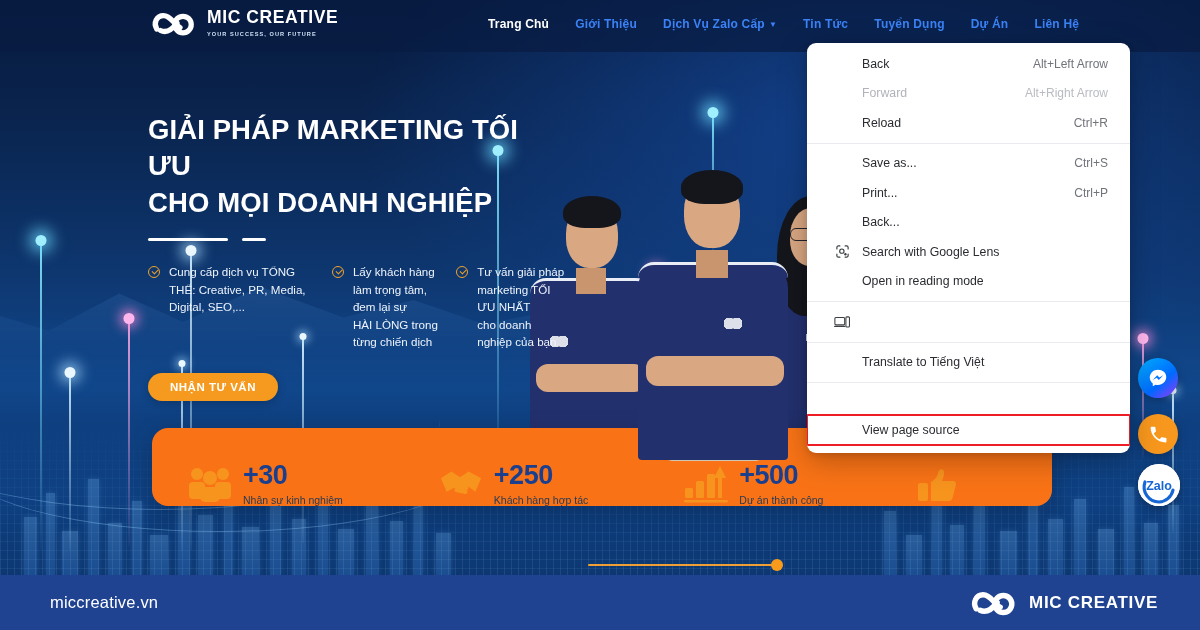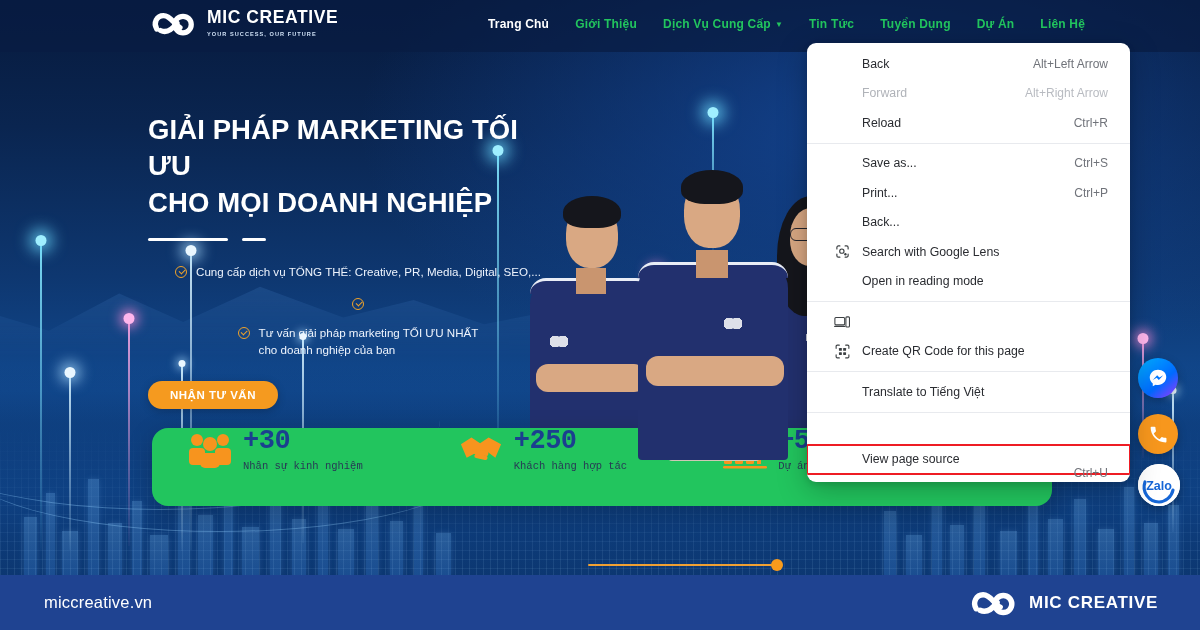--- a/index.html
+++ b/index.html
@@ -63,31 +63,31 @@
     position: absolute; left: 0; top: 0; width: 1200px; height: 52px;
     background: rgba(8,28,66,.72);
     display: flex; align-items: center;
   }
   .logo-wrap { position: absolute; left: 150px; top: 8px; display: flex; align-items: center; gap: 9px; }
   .logo-mark { width: 48px; height: 30px; }
   .logo-txt { display: flex; flex-direction: column; }
   .logo-name { color: #fff; font-size: 17.5px; font-weight: 700; letter-spacing: .6px; line-height: 1; }
   .logo-tag { color: #cfe0f5; font-size: 5.6px; font-weight: 700; letter-spacing: 1.05px; margin-top: 4px; }
   .nav { position: absolute; left: 488px; top: 17px; display: flex; align-items: center; gap: 26px; }
-  .nav-item { color: #22c55e; font-size: 12px; font-weight: 600; letter-spacing: .2px; cursor: pointer; white-space: nowrap; }
+  .nav-item { color: #3b82f6; font-size: 12px; font-weight: 600; letter-spacing: .2px; cursor: pointer; white-space: nowrap; }
   .nav-item.active { color: #ffffff; font-weight: 700; }
   .nav-item .caret { font-size: 8px; margin-left: 4px; position: relative; top: -1px; }
 
   
   .hero-copy { position: absolute; left: 148px; top: 112px; width: 420px; }
   .h1 { color: #fff; font-size: 27.5px; font-weight: 800; line-height: 1.32; letter-spacing: .1px; }
   .rule-row { display: flex; align-items: center; gap: 14px; margin-top: 17px; }
   .rule-long { width: 80px; height: 3px; background: #fff; border-radius: 2px; }
   .rule-short { width: 24px; height: 3px; background: #fff; border-radius: 2px; }
-  .bullets { margin-top: 22px; display: flex; flex-direction: column; gap: 14px; align-items: center; }
+  .bullets { margin-top: 22px; display: flex; flex-direction: row; gap: 14px; }
   .bullet { display: flex; gap: 9px; align-items: flex-start; }
   .chk { flex: 0 0 auto; width: 12px; height: 12px; border-radius: 50%;
     border: 1.4px solid #f0a32a; position: relative; margin-top: 3px; }
   .chk::after { content: ""; position: absolute; left: 2.6px; top: 2.4px;
     width: 5px; height: 2.6px; border-left: 1.4px solid #f0a32a; border-bottom: 1.4px solid #f0a32a;
     transform: rotate(-45deg); }
   .bullet-txt { color: #eef4fd; font-size: 11.6px; line-height: 1.52; }
   .cta {
     margin-top: 22px; display: inline-flex; align-items: center; justify-content: center;
     height: 28px; padding: 0 22px; border-radius: 16px;
@@ -105,23 +105,22 @@
     background: #22306e; border-top: 3px solid #e9edf6; border-radius: 16px 16px 0 0; }
   .neck { position: absolute; background: #c9956f; }
   .arms { position: absolute; background: #d9a883; border-radius: 12px; }
   .minilogo { position: absolute; width: 18px; height: 11px; }
   .glasses { position: absolute; }
   .pants { position: absolute; bottom: -1px; background: #bfb6a6; }
 
   
   .stats {
     position: absolute; left: 152px; top: 428px; width: 900px; height: 78px;
-    background: #22c55e; border-radius: 16px; display: flex; align-items: flex-start;
+    background: #f97316; border-radius: 16px; display: flex; align-items: flex-end;
     box-shadow: 0 8px 26px rgba(0,0,0,.22);
-    font-family: Liberation Mono, monospace;
   }
   .stat { display: flex; align-items: center; gap: 11px; padding: 0 22px; }
   .stat:nth-child(1) { margin-left: 14px; }
   .stat-ico { width: 44px; height: 40px; flex: 0 0 auto; }
   .stat-num { color: #1b3f8f; font-size: 27px; font-weight: 800; line-height: 1; letter-spacing: -.5px; }
   .stat-lbl { color: #283a55; font-size: 10.5px; margin-top: 5px; }
 
   
   .slider { position: absolute; left: 588px; top: 559px; width: 195px; height: 12px; }
   .slider-line { position: absolute; left: 0; top: 5px; width: 186px; height: 2.4px;
@@ -133,21 +132,21 @@
   .float-btn { position: absolute; border-radius: 50%; display: flex; align-items: center;
     justify-content: center; cursor: pointer; box-shadow: 0 3px 10px rgba(0,0,0,.25); }
   #fb-messenger { left: 1138px; top: 358px; width: 40px; height: 40px;
     background: linear-gradient(140deg, #00b2ff 0%, #006aff 60%, #a033ff 100%); }
   #fb-phone { left: 1138px; top: 414px; width: 40px; height: 40px; background: #f7971d; }
   #fb-zalo { left: 1138px; top: 464px; width: 42px; height: 42px; background: #ffffff; }
 
   
   .bottombar { position: absolute; left: 0; top: 575px; width: 1200px; height: 55px;
     background: #1f4391; display: flex; align-items: center; }
-  .site-url { position: absolute; left: 44px; color: #ffffff; font-size: 16.5px; letter-spacing: .2px; }
+  .site-url { position: absolute; left: 50px; color: #ffffff; font-size: 16.5px; letter-spacing: .2px; }
   .bb-logo { position: absolute; right: 42px; display: flex; align-items: center; gap: 10px; }
   .bb-logo-name { color: #fff; font-size: 17px; font-weight: 700; letter-spacing: .7px; }
 
   
   .ctxmenu {
     position: absolute; left: 807px; top: 43px; width: 323px;
     background: #ffffff; border-radius: 9px;
     box-shadow: 0 2px 6px rgba(0,0,0,.12), 0 8px 30px rgba(0,0,0,.26);
     padding: 6px 0 8px 0; overflow: hidden;
   }
@@ -292,20 +291,22 @@
         <div class="rule-long"></div>
         <div class="rule-short"></div>
       </div>
       <div class="bullets">
         <div class="bullet">
           <span class="chk"></span>
           <span class="bullet-txt">Cung cấp dịch vụ TỔNG THỂ: Creative, PR, Media, Digital, SEO,...</span>
         </div>
         <div class="bullet">
           <span class="chk"></span>
+          <span class="bullet-txt" style="white-space:pre-line">Lấy khách hàng làm trọng tâm, đem lại sự
+HÀI LÒNG trong từng chiến dịch</span>
         </div>
         <div class="bullet">
           <span class="chk"></span>
           <span class="bullet-txt" style="white-space:pre-line">Tư vấn giải pháp marketing TỐI ƯU NHẤT
 cho doanh nghiệp của bạn</span>
         </div>
       </div>
       <button class="cta">NHẬN TƯ VẤN</button>
     </div>
 
@@ -327,21 +328,21 @@
       <div class="logo-txt">
         <div class="logo-name">MIC CREATIVE</div>
         <div class="logo-tag">YOUR SUCCESS, OUR FUTURE</div>
       </div>
     </div>
 
     <div class="nav">
       <div class="nav-item active"><span>Trang Chủ</span></div>
       <div class="nav-item"><span>Giới Thiệu</span></div>
       <div class="nav-item">
-        <span>Dịch Vụ Cung Cấp</span><span class="caret">▼</span>
+        <span>Dịch Vụ Zalo Cấp</span><span class="caret">▼</span>
       </div>
       <div class="nav-item"><span>Tin Tức</span></div>
       <div class="nav-item"><span>Tuyển Dụng</span></div>
       <div class="nav-item"><span>Dự Án</span></div>
       <div class="nav-item"><span>Liên Hệ</span></div>
     </div>
   </div>
 
   <div class="stats">
     <div class="stat">
@@ -492,38 +493,20 @@
     <div class="ctx-item">
       <span class="ctx-ico">
         <svg width="16" height="14" viewBox="0 0 18 14">
           <rect x="1" y="2" width="11" height="8.2" rx="1.1" fill="none" stroke="#3c4043" stroke-width="1.2"></rect>
           <rect x="0" y="11.2" width="13" height="1.4" rx="0.7" fill="#3c4043"></rect>
           <rect x="13.4" y="1.2" width="4" height="11.4" rx="1.1" fill="none" stroke="#3c4043" stroke-width="1.2"></rect>
         </svg>
       </span>
       <span class="ctx-accel"></span>
     </div>
-    <div class="ctx-item">
-      <span class="ctx-ico">
-        <svg width="15" height="15" viewBox="0 0 16 16">
-          <g fill="none" stroke="#3c4043" stroke-width="1.2" stroke-linecap="round">
-            <path d="M1.2 4.6V2.4A1.2 1.2 0 0 1 2.4 1.2h2.2"></path>
-            <path d="M11.4 1.2h2.2a1.2 1.2 0 0 1 1.2 1.2v2.2"></path>
-            <path d="M14.8 11.4v2.2a1.2 1.2 0 0 1-1.2 1.2h-2.2"></path>
-            <path d="M4.6 14.8H2.4a1.2 1.2 0 0 1-1.2-1.2v-2.2"></path>
-          </g>
-          <rect x="4.2" y="4.2" width="3.1" height="3.1" rx=".5" fill="#3c4043"></rect>
-          <rect x="8.7" y="4.2" width="3.1" height="3.1" rx=".5" fill="#3c4043"></rect>
-          <rect x="4.2" y="8.7" width="3.1" height="3.1" rx=".5" fill="#3c4043"></rect>
-          <rect x="8.7" y="8.7" width="3.1" height="3.1" rx=".5" fill="#3c4043"></rect>
-        </svg>
-      </span>
-      <span class="ctx-label">Create QR Code for this page</span>
-      <span class="ctx-accel"></span>
-    </div>
 
     <div class="ctx-sep"></div>
 
     <div class="ctx-item">
       <span class="ctx-label">Translate to Tiếng Việt</span>
       <span class="ctx-accel"></span>
     </div>
 
     <div class="ctx-sep"></div>
 

